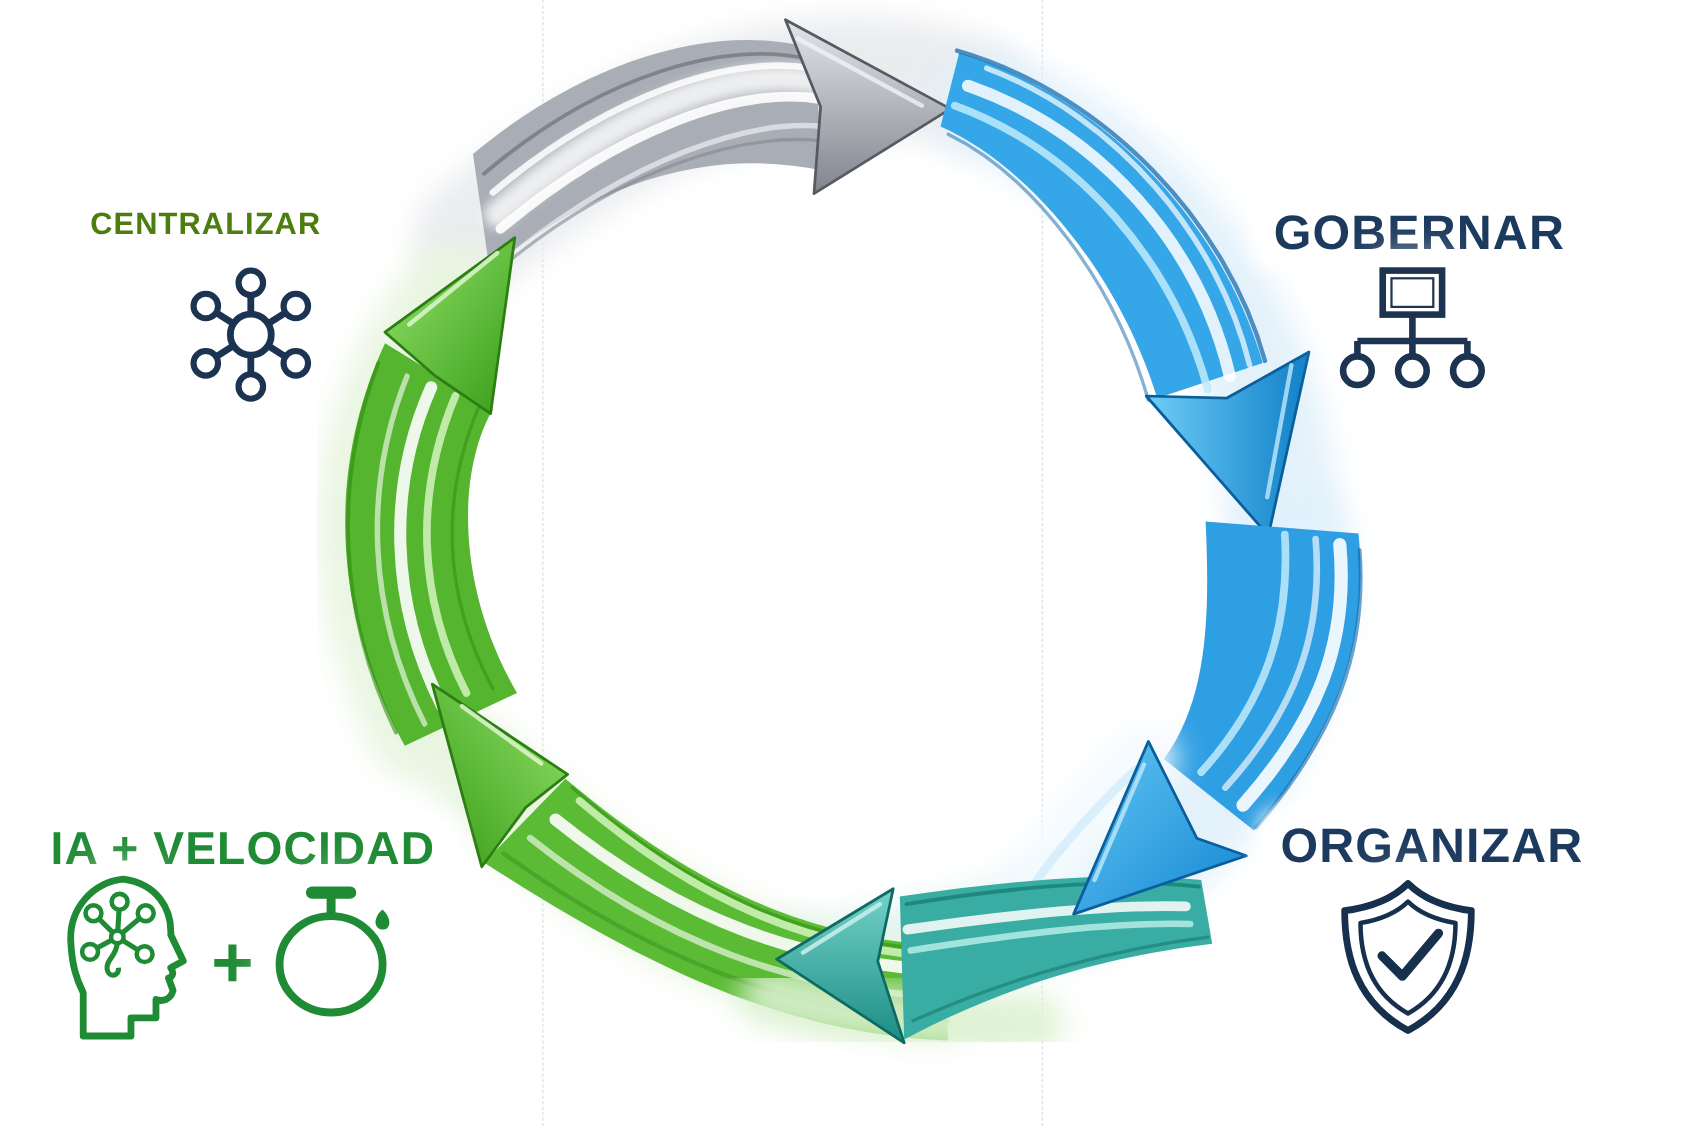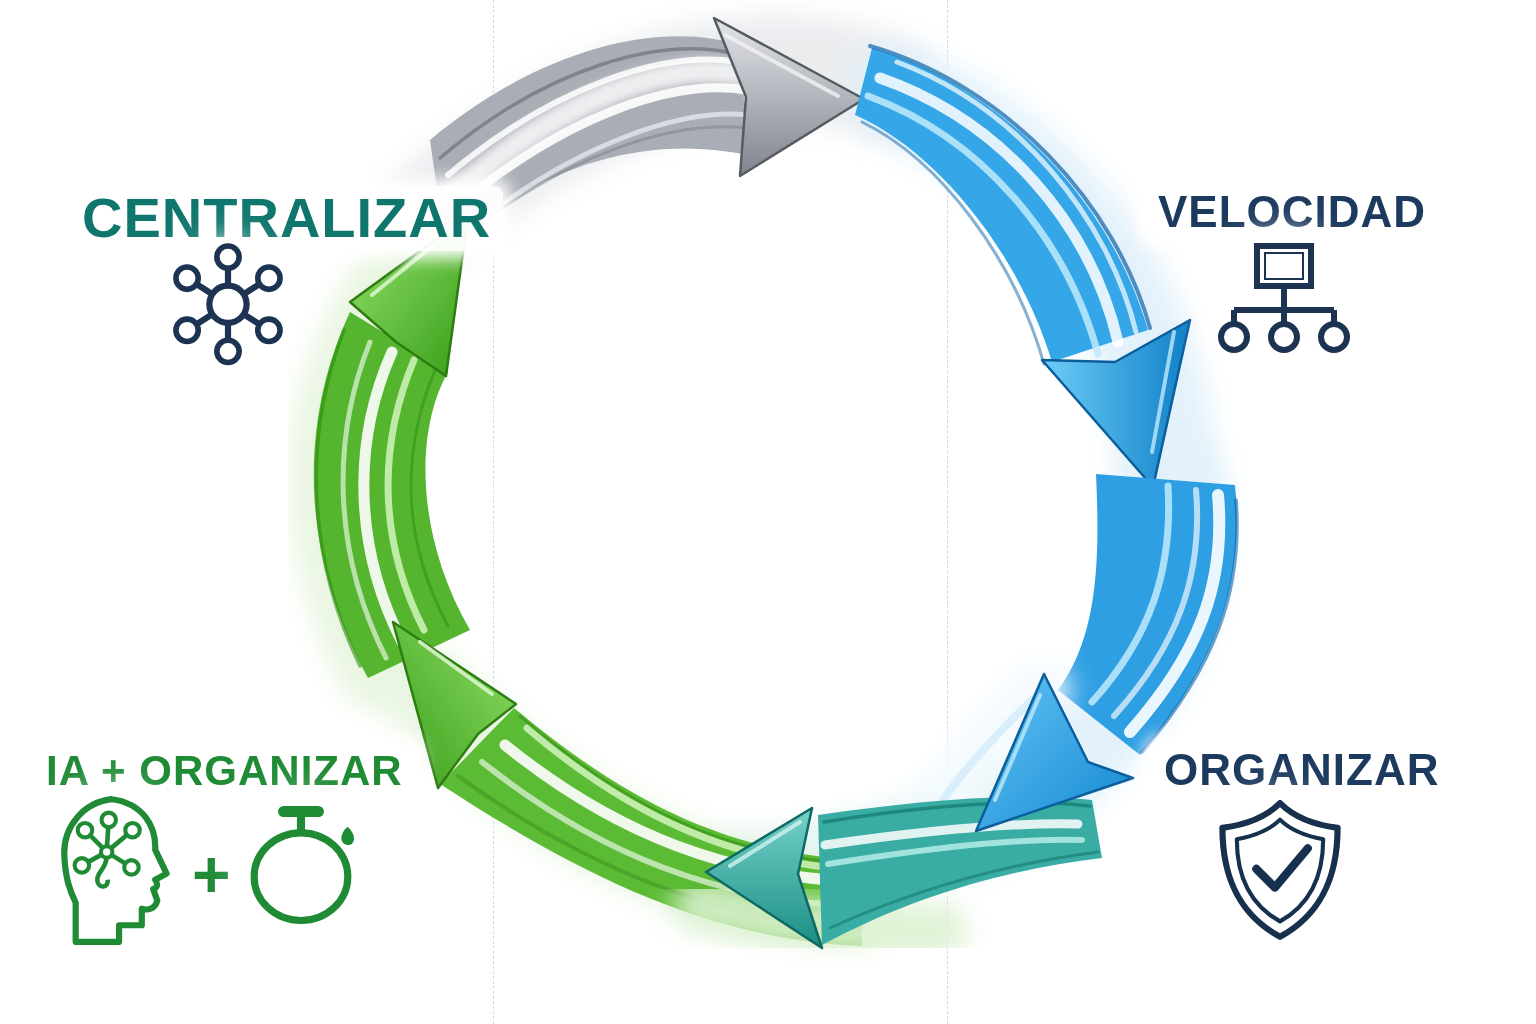--- a/index.html
+++ b/index.html
@@ -1,21 +1,21 @@
 <!DOCTYPE html>
 <html><head>
 <meta charset="utf-8">
 <style>
   html,body{margin:0;padding:0;background:#ffffff;}
   body{width:1536px;height:1024px;position:relative;overflow:hidden;
        font-family:"Liberation Sans",sans-serif;}
   .stage-label{position:absolute;font-weight:700;white-space:nowrap;
        background:rgba(255,255,255,.96);padding:3px 12px;border-radius:8px;
        box-shadow:0 0 16px 8px rgba(255,255,255,.95);letter-spacing:1px;line-height:1.05;}
-  .navy1{color:#0f766e;font-size:56px;}
+  .navy1{color:#4d7c0f;font-size:28px;}
   .navy2{color:#1c3a5e;font-size:44px;}
   .green1{color:#1f8b35;font-size:42px;}
   .icon{position:absolute;filter:drop-shadow(0 0 4px #fff) drop-shadow(0 0 10px rgba(255,255,255,.95)) drop-shadow(0 0 18px rgba(255,255,255,.8));}
   .plus-glyph{position:absolute;left:192px;top:836px;color:#1f8b35;font-size:66px;font-weight:700;
        text-shadow:0 0 10px #fff,0 0 18px #fff;}
   .fold-line{position:absolute;top:0;bottom:0;width:0;border-left:1px dashed rgba(110,120,135,.28);}
   #ring{position:absolute;left:0;top:0;}
 </style>
 </head>
 <body>
@@ -141,25 +141,25 @@
   </g>
 
   <g>
     <path d="M 393,622 L 516,704 L 478,734 L 438,788 Z" fill="url(#gGreenHeadC)" stroke="#2c7d12" stroke-width="2.5" stroke-linejoin="round"></path>
     <path d="M 420,642 L 492,694" stroke="#dff6d0" stroke-width="4" opacity=".85" stroke-linecap="round"></path>
   </g>
 </svg>
 
 <div class="stage-label navy1" style="left:70px;top:186px">CENTRALIZAR</div>
 
-<div class="stage-label navy2" style="left:1146px;top:186px">VELOCIDAD</div>
+<div class="stage-label navy2" style="left:1146px;top:186px">GOBERNAR</div>
 
 <div class="stage-label navy2" style="left:1152px;top:744px">ORGANIZAR</div>
 
-<div class="stage-label green1" style="left:34px;top:746px">IA + ORGANIZAR</div>
+<div class="stage-label green1" style="left:34px;top:746px">IA + VELOCIDAD</div>
 
 <svg class="icon" style="left:166px;top:240px" width="124" height="126" viewBox="0 0 100 100">
   <g stroke="#1c3352" stroke-width="5" fill="none">
     <line x1="50" y1="51" x2="50" y2="13"></line>
       <line x1="50" y1="51" x2="83" y2="30"></line>
     <line x1="50" y1="51" x2="83" y2="72"></line>
       <line x1="50" y1="51" x2="50" y2="89"></line>
     <line x1="50" y1="51" x2="17" y2="72"></line>
       <line x1="50" y1="51" x2="17" y2="30"></line>
   </g>

